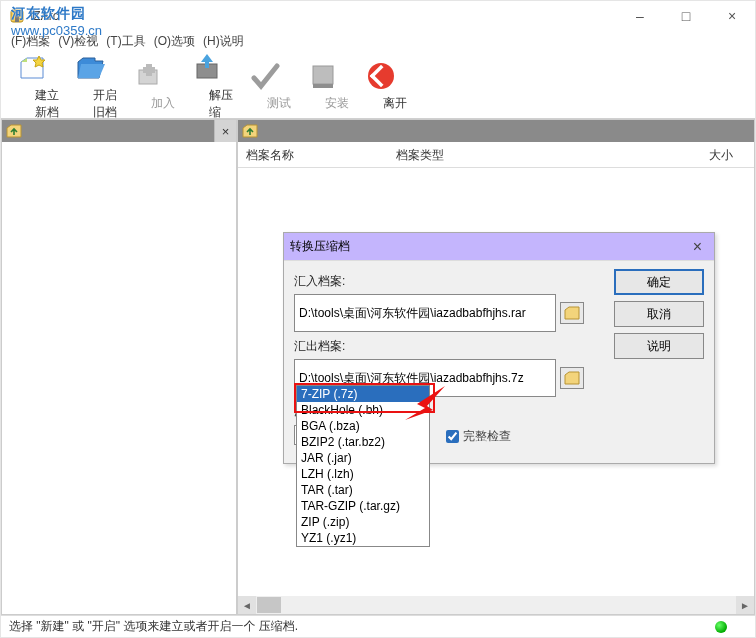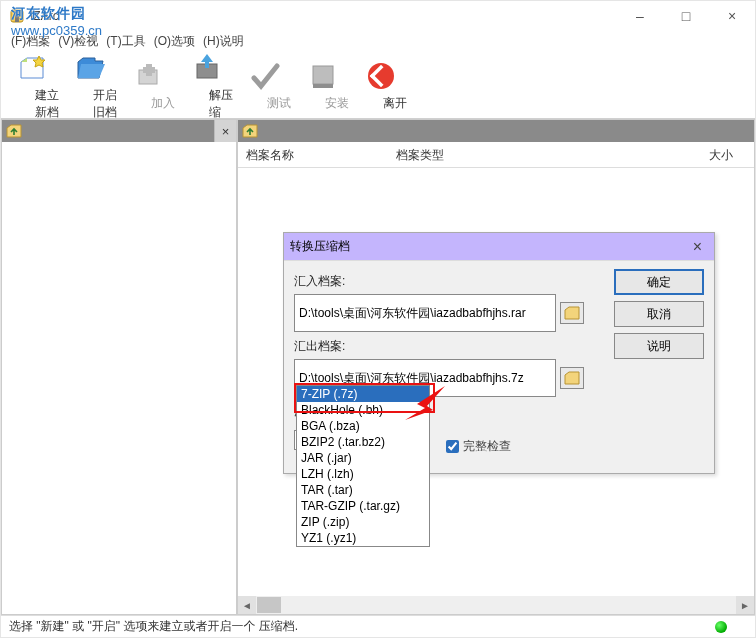--- a/index.html
+++ b/index.html
@@ -41,21 +41,21 @@
   .dlg-title .x { margin-left: auto; font-size: 16px; color: #444; padding: 0 6px; }
   .dlg-body { padding: 8px 10px 12px; position: relative; }
   .field-lbl { font-size: 12px; color: #222; margin: 4px 0 4px; }
   .row { display: flex; align-items: center; gap: 4px; margin-bottom: 6px; }
   .txt { flex: 1; height: 38px; border: 1px solid #888; background: #fff; font-size: 12px; padding: 2px 4px; }
   .ico-btn { width: 24px; height: 22px; border: 1px solid #888; background: #e9e9e9; display: flex; align-items: center; justify-content: center; }
   .btncol { position: absolute; right: 10px; top: 8px; width: 90px; display: flex; flex-direction: column; gap: 6px; }
   .btn { height: 26px; border: 1px solid #888; background: #e7e7e7; font-size: 12px; display: flex; align-items: center; justify-content: center; }
   .btn.primary { border: 2px solid #2a6ebd; }
   .leftcol { width: 290px; }
-  .cb { display: flex; align-items: center; gap: 4px; font-size: 12px; color: #444; margin-left: 14px; margin-top: 14px; }
+  .cb { display: flex; align-items: center; gap: 4px; font-size: 12px; color: #444; margin-left: 14px; margin-top: 4px; }
   .cb input { accent-color: #2a6ebd; }
 
   .dropdown { position: absolute; left: 295px; top: 384px; width: 134px; border: 1px solid #888; background: #fff; z-index: 30; }
   .dropdown .opt { font-size: 12px; padding: 1px 4px; white-space: nowrap; }
   .dropdown .opt.sel { background: #2a6ebd; color: #fff; }
   .redbox { position: absolute; left: 293px; top: 382px; width: 141px; height: 30px; border: 2px solid #ea1212; z-index: 35; pointer-events: none; }
   .arrow-anno { position: absolute; left: 404px; top: 385px; z-index: 36; pointer-events: none; }
 
   .watermark { position: absolute; left: 10px; top: 4px; z-index: 50; pointer-events: none; }
   .watermark .txt1 { font-size: 14px; font-weight: bold; color: #2d79c7; letter-spacing: 1px; text-shadow: 0 0 2px #fff; }

